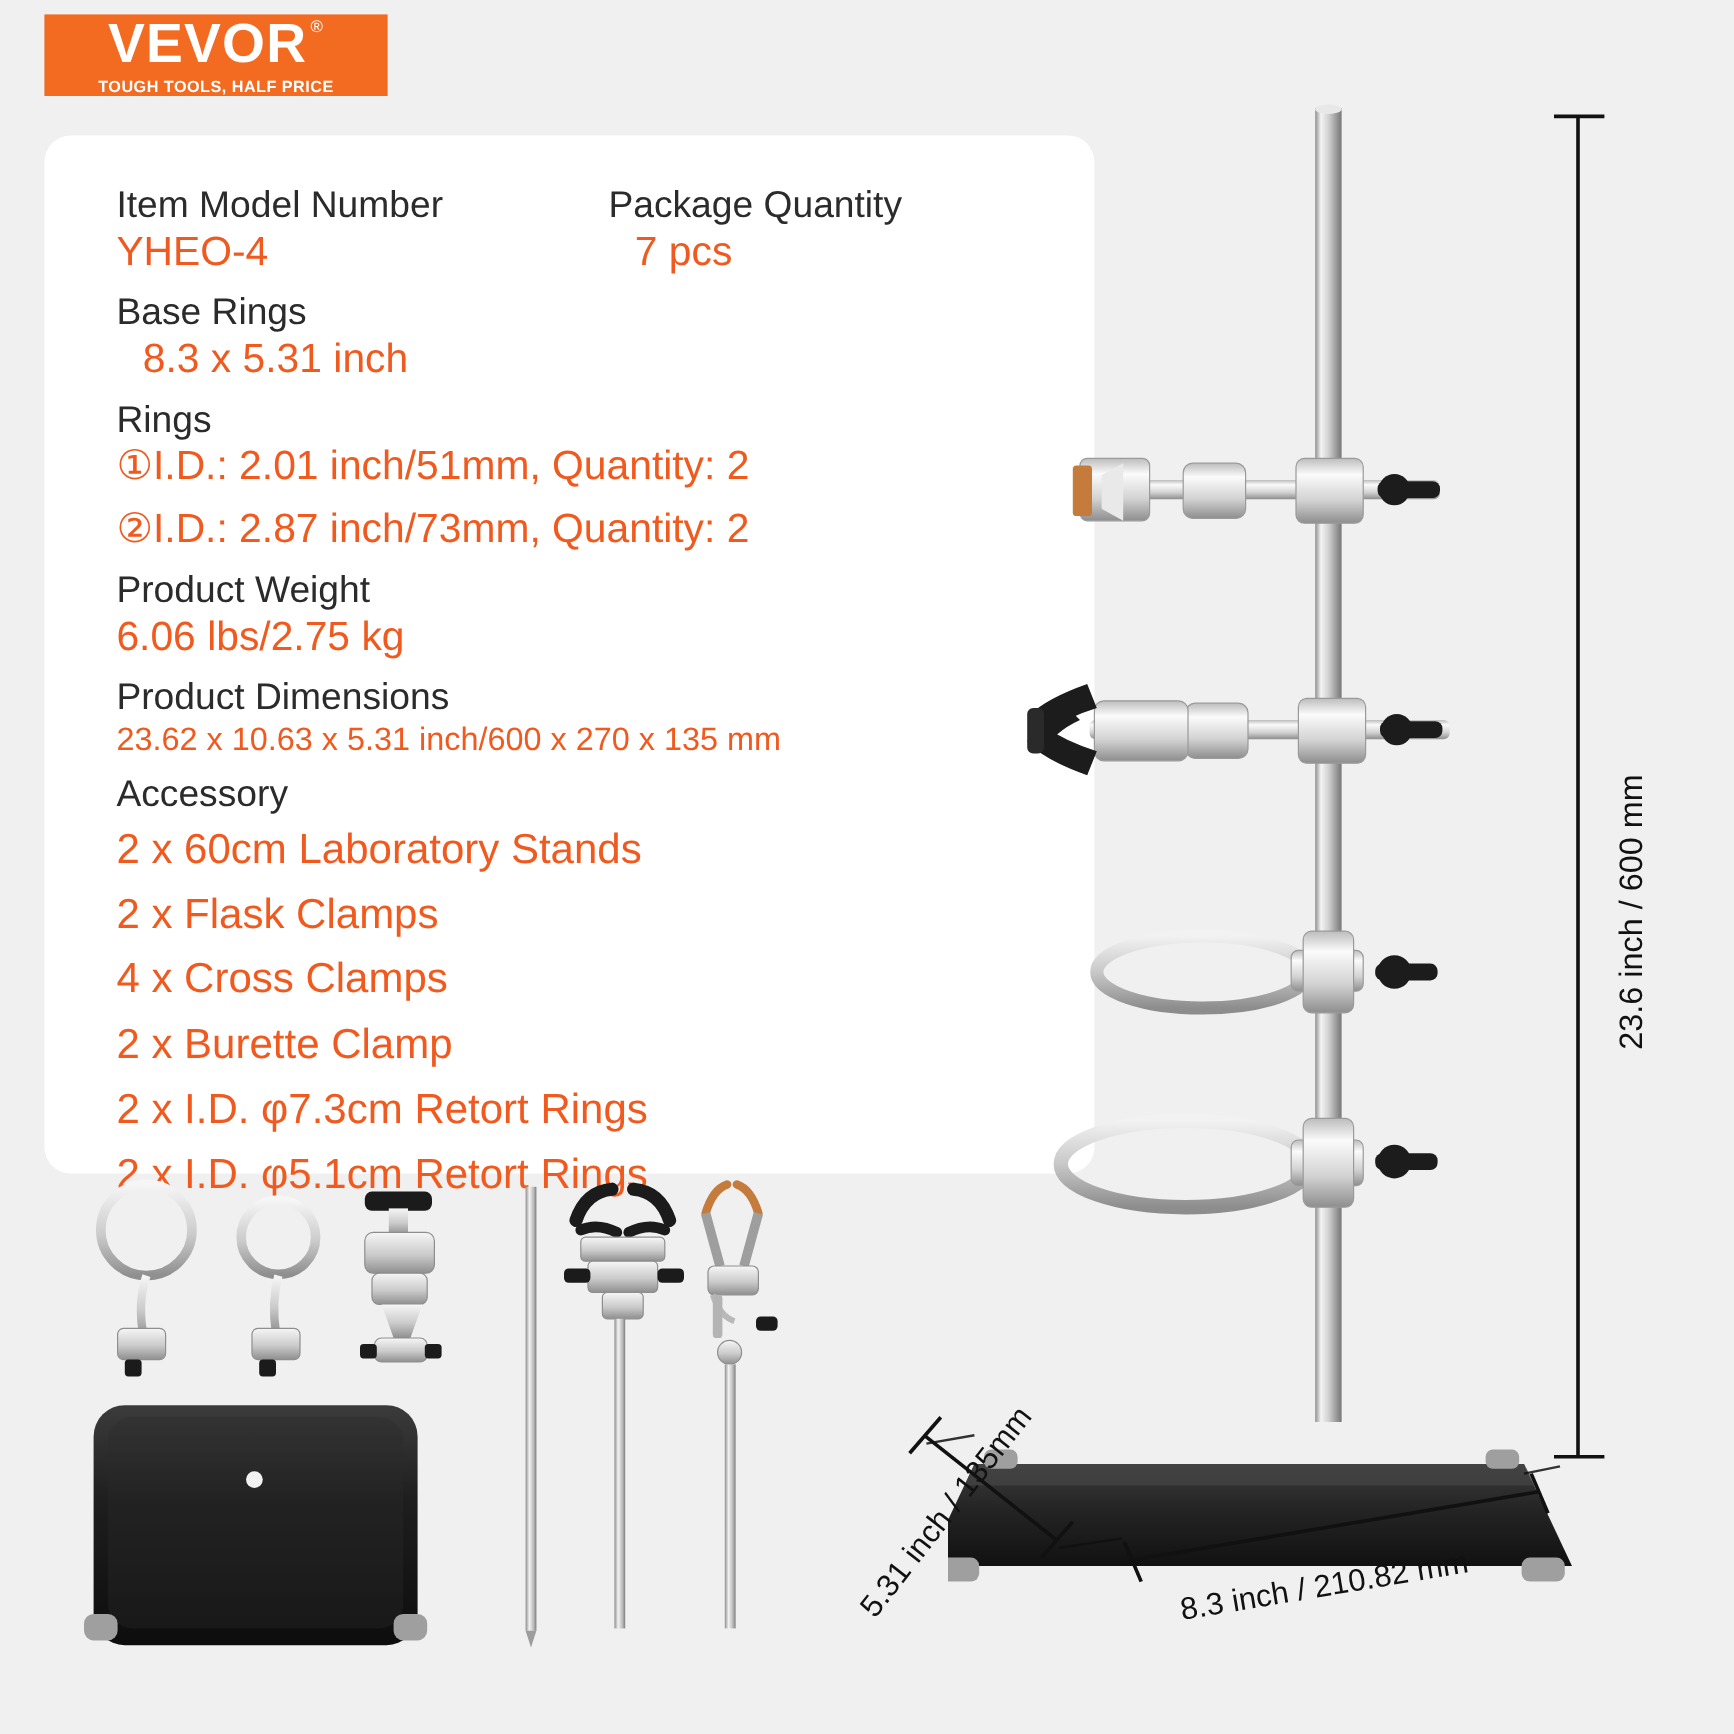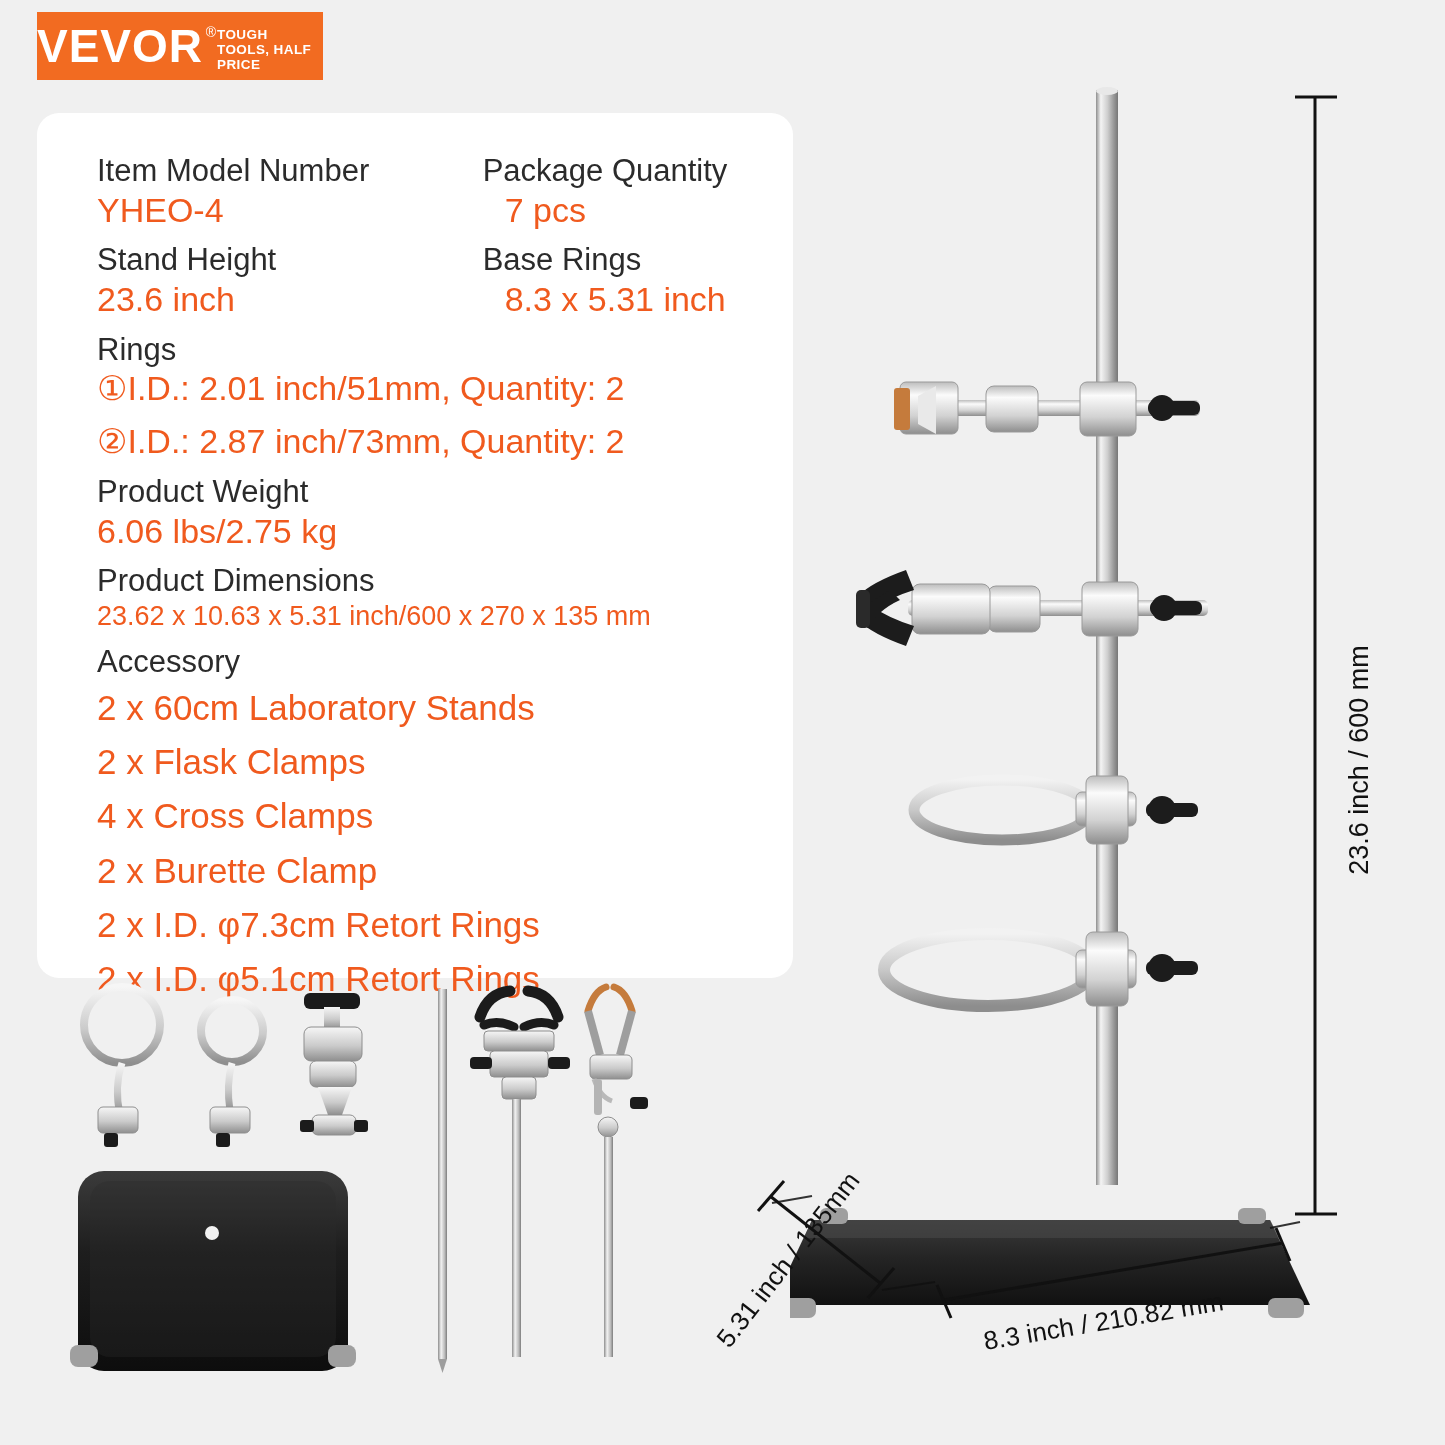--- a/index.html
+++ b/index.html
@@ -12,21 +12,21 @@
     overflow: hidden;
   }
 
   
   #logo {
     position: absolute;
     left: 37px; top: 12px;
     width: 286px; height: 68px;
     background: #f26b21;
     display: flex;
-    flex-direction: row;
+    flex-direction: column;
     align-items: center;
     justify-content: center;
   }
   #logo .brand {
     color: #ffffff;
     font-size: 46px;
     font-weight: bold;
     letter-spacing: 1px;
     line-height: 1;
     position: relative;
@@ -43,21 +43,21 @@
     font-size: 13.5px;
     letter-spacing: 0.4px;
     margin-top: 6px;
     font-weight: bold;
   }
 
   
   #spec-card {
     position: absolute;
     left: 37px; top: 113px;
-    width: 756px; height: 865px;
+    width: 875px; height: 865px;
     background: #ffffff;
     border-radius: 22px;
   }
   .spec-inner {
     padding: 40px 0 0 60px;
   }
   .row2 { display: flex; }
   .col-a { width: 410px; }
   .col-b { width: 330px; }
   .lbl {
@@ -116,24 +116,20 @@
         <div class="lbl">Item Model Number</div>
         <div class="val">YHEO-4</div>
       </div>
       <div class="col-b">
         <div class="lbl">Package Quantity</div>
         <div class="val indent">7 pcs</div>
       </div>
     </div>
 
     <div class="row2">
-      <div class="col-a">
-        <div class="lbl">Stand Height</div>
-        <div class="val">23.6 inch</div>
-      </div>
       <div class="col-b">
         <div class="lbl">Base Rings</div>
         <div class="val indent">8.3 x 5.31 inch</div>
       </div>
     </div>
 
     <div>
       <div class="lbl">Rings</div>
       <div class="val">①I.D.: 2.01 inch/51mm, Quantity: 2</div>
       <div class="val">②I.D.: 2.87 inch/73mm, Quantity: 2</div>

